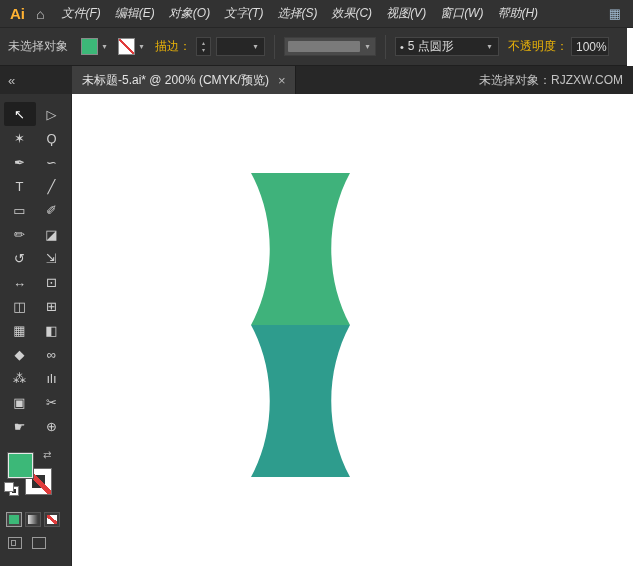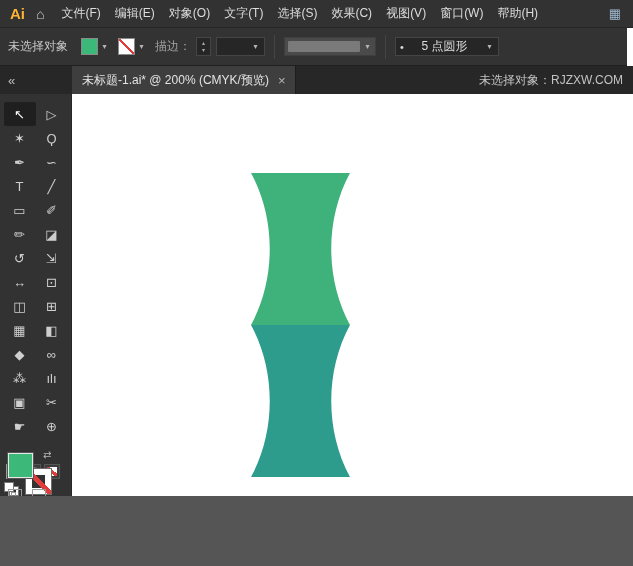--- a/index.html
+++ b/index.html
@@ -1,48 +1,48 @@
 <!DOCTYPE html>
 <html><head>
 <meta charset="utf-8">
 <style>
   * { box-sizing: border-box; margin: 0; padding: 0; }
   html,body { background:#555; }
   body { font-family: "Liberation Sans", "DejaVu Sans", sans-serif; }
-  #app { position:relative; width:633px; height:496px; background:#fff; overflow:hidden;
+  #app { position:relative; width:633px; height:566px; background:#fff; overflow:hidden;
          font-size:12px; color:#d6d6d6; margin:0 auto; }
 
   
   .menubar { position:absolute; top:0; left:0; right:0; height:28px; background:#323232;
              display:flex; align-items:center; border-bottom:1px solid #262626; z-index:5; }
   .ai-logo { color:#ffb233; font-weight:bold; font-size:15px; padding:0 9px 0 10px; }
   .home-ic { font-size:14px; color:#cccccc; padding:0 10px 0 2px; }
-  .menu-items { display:flex; align-items:flex-start; }
+  .menu-items { display:flex; align-items:flex-start;font-style:italic; }
   .menu-item { padding:0 7px; color:#dcdcdc; cursor:default; white-space:nowrap; }
   .menubar-right { margin-left:auto; padding-right:12px; display:flex; gap:8px; align-items:center; }
   .ws-icon { color:#9fb8cf; font-size:13px; }
 
   
   .controlbar { position:absolute; top:28px; left:0; right:6px; height:38px; background:#333333;
                 display:flex; align-items:center; gap:5px; padding:0 8px; white-space:nowrap;
                 border-bottom:1px solid #1f1f1f; overflow:hidden; z-index:4; }
   .status { color:#c8c8c8; margin-right:8px; }
   .swatch-combo { display:flex; align-items:center; gap:2px; margin-right:4px; }
   .swatch { width:17px; height:17px; border:1px solid #8a8a8a; display:inline-block; background:#fff; position:relative; }
   .stroke-swatch { background:
       linear-gradient(to top right, transparent 44%, #e03c3c 44%, #e03c3c 56%, transparent 56%), #fff; }
   .chev { font-size:8px; color:#b5b5b5; width:9px; text-align:center; }
-  .cb-label { color:#a3a3a3; }
+  .cb-label { color:#eab308; }
   .sep { width:1px; height:24px; background:#252525; border-right:1px solid #454545; margin:0 4px; }
   .spinner { width:15px; height:19px; background:#262626; border:1px solid #454545;
              display:flex; flex-direction:column; align-items:center; justify-content:center;
              font-size:6px; line-height:7px; color:#aaa; }
   .combo { height:19px; background:#262626; border:1px solid #454545; display:flex;
            align-items:center; padding:0 4px; gap:4px; }
-  .combo .val { min-width:26px; color:#ddd;text-align:center; }
+  .combo .val { min-width:26px; color:#ddd; }
   .profile-combo { width:92px; height:19px; background:#4a4a4a; border:1px solid #3e3e3e;
                    display:flex; align-items:center; padding:0 3px; gap:3px; }
   .profile-preview { flex:1; height:11px; background:#7a7a7a; border-radius:1px; }
   .brush-combo { min-width:104px; height:19px; }
   .brush-combo .bullet { color:#ddd; font-size:11px; }
   .brush-combo .val { flex:1; }
   .opacity-group { display:flex; align-items:center; gap:3px; margin-left:4px; }
   .opacity-box { width:38px; }
 
   
@@ -155,28 +155,34 @@
     </span>
 
     <span class="sep"></span>
 
     <span class="combo brush-combo">
       <span class="bullet">•</span>
       <span class="val">5 点圆形</span>
       <span class="chev">▾</span>
     </span>
 
+    <span class="opacity-group">
+      <span class="cb-label">不透明度：</span>
+      <span class="combo opacity-box">
+        <span class="val">100%</span>
+      </span>
+    </span>
   </div>
 
   <div class="tabbar">
     <span class="collapse-zone">
       <span>«</span>
     </span>
     <div class="doc-tab">
-      <span>未标题-1.ai* @ 200% (CMYK/预览)</span>
+      <span>未标题-5.ai* @ 200% (CMYK/预览)</span>
       <span class="close">×</span>
     </div>
     <span class="watermark">未选择对象：RJZXW.COM</span>
   </div>
 
   <div class="main">
 
     <div class="toolbar">
       <div class="tools-grid">
           <div class="tool active">

